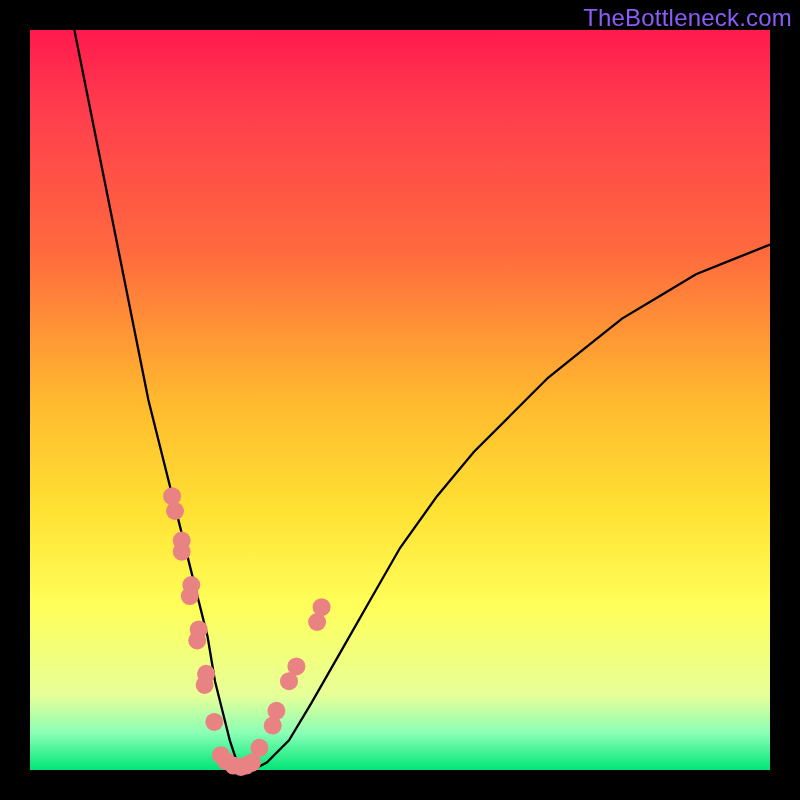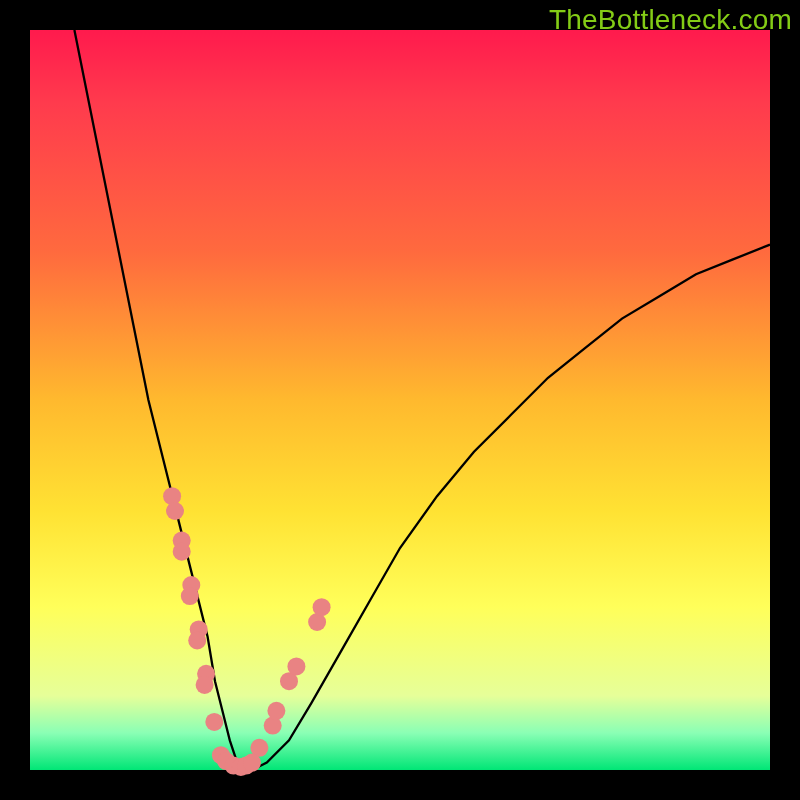--- a/index.html
+++ b/index.html
@@ -36,22 +36,22 @@
       #ffff5a 78%,
       #e6ff99 90%,
       #8affb5 95%,
       #00e676 100%
     );
   }
   .watermark {
     position: absolute;
     top: 4px;
     right: 8px;
-    color: #84cc16;
-    font-size: 28px;
+    color: #8b5cf6;
+    font-size: 24px;
     font-weight: 500;
     letter-spacing: 0.2px;
     user-select: none;
   }
   svg.curve {
     position: absolute;
     left: 0;
     top: 0;
     width: 740px;
     height: 740px;

